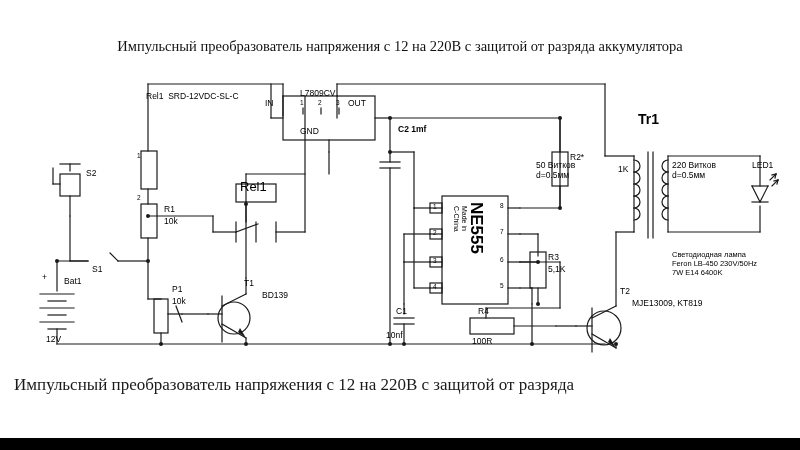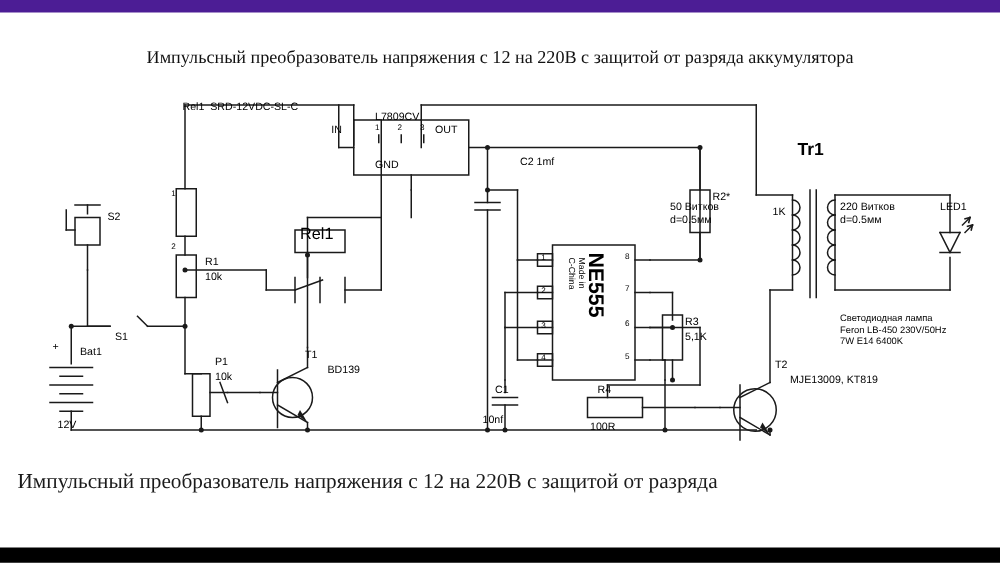--- a/index.html
+++ b/index.html
@@ -10,21 +10,21 @@
   body {
     width: 800px;
     height: 450px;
     overflow: hidden;
     font-family: "Liberation Sans", sans-serif;
   }
   #stage {
     position: relative;
     width: 800px;
     height: 364px;
-    background: #4c1d95;
+    background: #ffffff;
   }
   #sheet {
     position: absolute;
     left: 0;
     top: 10px;
     width: 800px;
     height: 428px;
     background: #ffffff;
   }
   
@@ -312,21 +312,21 @@
           <circle cx="148" cy="160" r="2" fill="#1a1a1a" stroke="none"></circle>
           <circle cx="246" cy="148" r="2" fill="#1a1a1a" stroke="none"></circle>
           <circle cx="532" cy="288" r="2" fill="#1a1a1a" stroke="none"></circle>
           <circle cx="404" cy="288" r="2" fill="#1a1a1a" stroke="none"></circle>
           <circle cx="246" cy="288" r="2" fill="#1a1a1a" stroke="none"></circle>
           <circle cx="161" cy="288" r="2" fill="#1a1a1a" stroke="none"></circle>
           <circle cx="538" cy="248" r="2" fill="#1a1a1a" stroke="none"></circle>
         </g>
       </svg>
 
-      <div class="lbl" style="left:146px; top:24px;">Rel1  SRD-12VDC-SL-C</div>
+      <div class="lbl" style="left:146px; top:35px;">Rel1  SRD-12VDC-SL-C</div>
       <div class="lbl xs" style="left:137px; top:96px;">1</div>
       <div class="lbl xs" style="left:137px; top:138px;">2</div>
       <div class="lbl" style="left:86px; top:112px;">S2</div>
       <div class="lbl" style="left:92px; top:208px;">S1</div>
       <div class="lbl" style="left:42px; top:216px;">+</div>
       <div class="lbl" style="left:64px; top:220px;">Bat1</div>
       <div class="lbl" style="left:46px; top:278px;">12V</div>
 
       <div class="lbl" style="left:164px; top:148px;">R1</div>
       <div class="lbl" style="left:164px; top:160px;">10k</div>
@@ -339,21 +339,21 @@
       <div class="lbl" style="left:262px; top:234px;">BD139</div>
 
       <div class="lbl" style="left:300px; top:32px;">L7809CV</div>
       <div class="lbl" style="left:265px; top:42px;">IN</div>
       <div class="lbl" style="left:348px; top:42px;">OUT</div>
       <div class="lbl" style="left:300px; top:70px;">GND</div>
       <div class="lbl xs" style="left:300px; top:43px;">1</div>
       <div class="lbl xs" style="left:318px; top:43px;">2</div>
       <div class="lbl xs" style="left:336px; top:43px;">3</div>
 
-      <div class="lbl" style="left:416px; top:68px;">C2 1mf</div>
+      <div class="lbl" style="left:398px; top:68px;font-weight:bold;">C2 1mf</div>
       <div class="lbl" style="left:396px; top:250px;">C1</div>
       <div class="lbl" style="left:386px; top:274px;">10nf</div>
 
       <div class="ne555" style="left:486px; top:146px;">NE555</div>
       <div class="madein" style="left:468px; top:150px;">Made in<br>C-China</div>
 
       <div class="lbl xs" style="left:433px; top:147px;">1</div>
       <div class="lbl xs" style="left:433px; top:173px;">2</div>
       <div class="lbl xs" style="left:433px; top:201px;">3</div>
       <div class="lbl xs" style="left:433px; top:227px;">4</div>

